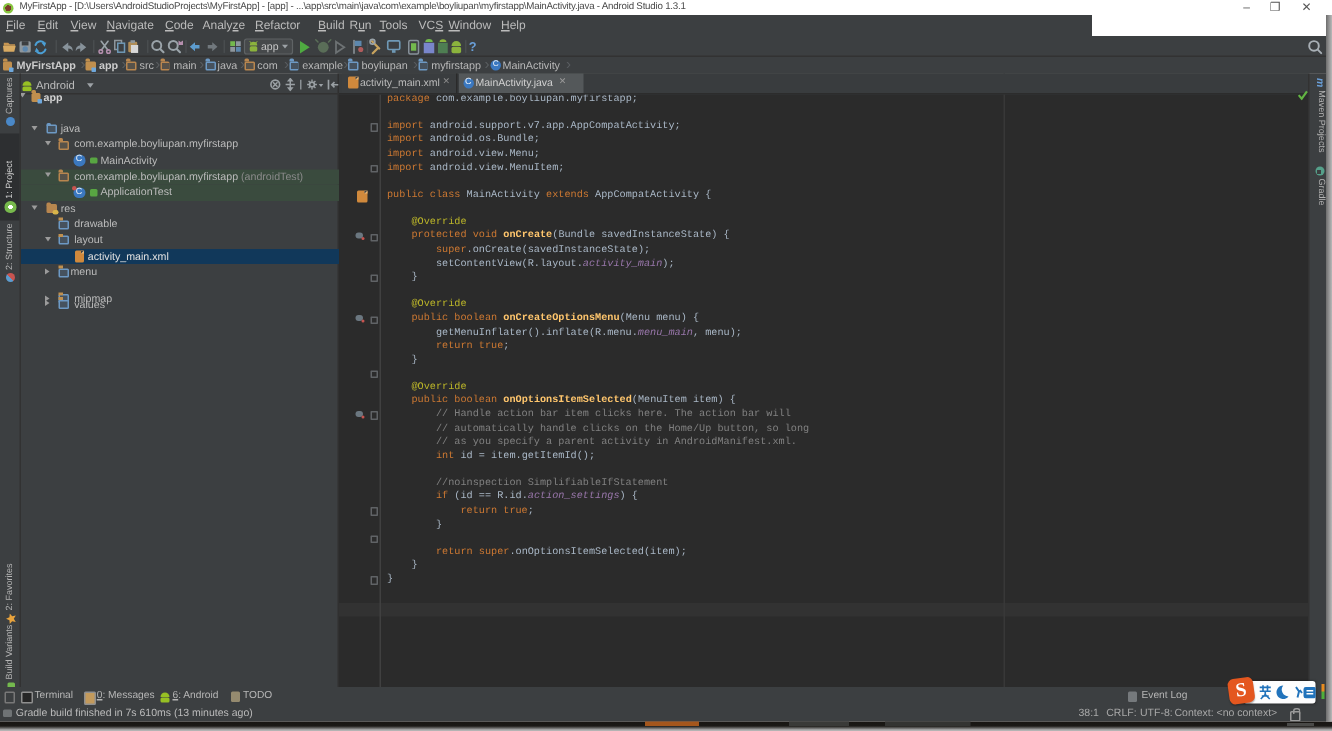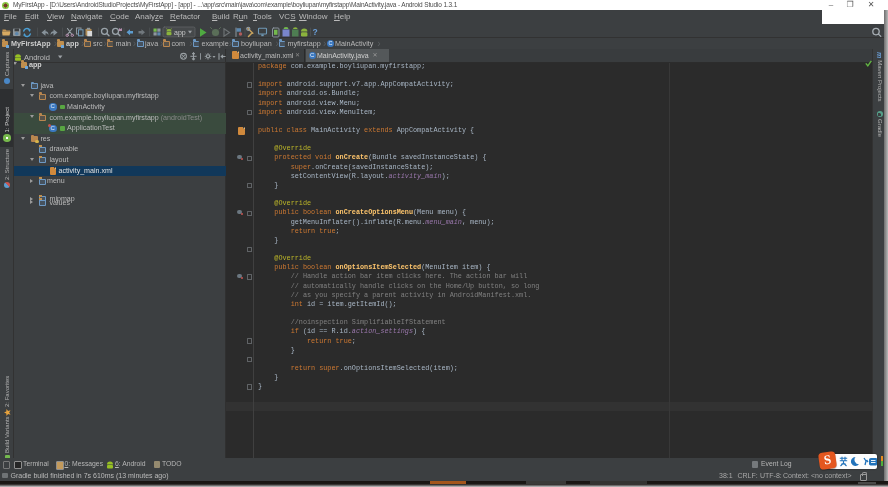--- a/index.html
+++ b/index.html
@@ -5,21 +5,21 @@
   html,body{margin:0;padding:0;}
   #frame{position:relative;width:888px;height:487px;background:#fff;overflow:hidden;
     font-family:"Liberation Sans",sans-serif;}
   .abs{position:absolute;}
   
   #titlebar{left:0;top:0;width:888px;height:10px;background:#ffffff;color:#4a4a4a;
     font-size:6.5px;line-height:10px;white-space:nowrap;letter-spacing:-0.16px;}
   #titletext{left:13px;top:0px;letter-spacing:-0.15px;}
   .winbtn{top:0;height:10px;line-height:9px;color:#555;font-size:8px;text-align:center;width:12px;}
   
-  #menubar{left:0;top:10px;width:822px;height:14px;background:#3c3f41;color:#bbbbbb;
+  #menubar{left:0;top:10px;width:728px;height:14px;background:#3c3f41;color:#bbbbbb;
     font-size:8px;line-height:14px;}
   #menubar span{position:absolute;top:0;}
   #menubar u{text-decoration:underline;}
   
   #toolbar{left:0;top:24px;width:888px;height:13px;background:#3c3f41;border-bottom:1px solid #323232;}
   
   #crumbs{left:0;top:37.5px;width:888px;height:11px;background:#3c3f41;color:#b8b8b8;font-size:7.2px;line-height:11px;}
   .crumb{position:absolute;top:0;white-space:nowrap;}
   
   #main{left:0;top:49px;width:888px;height:409px;background:#3c3f41;}

